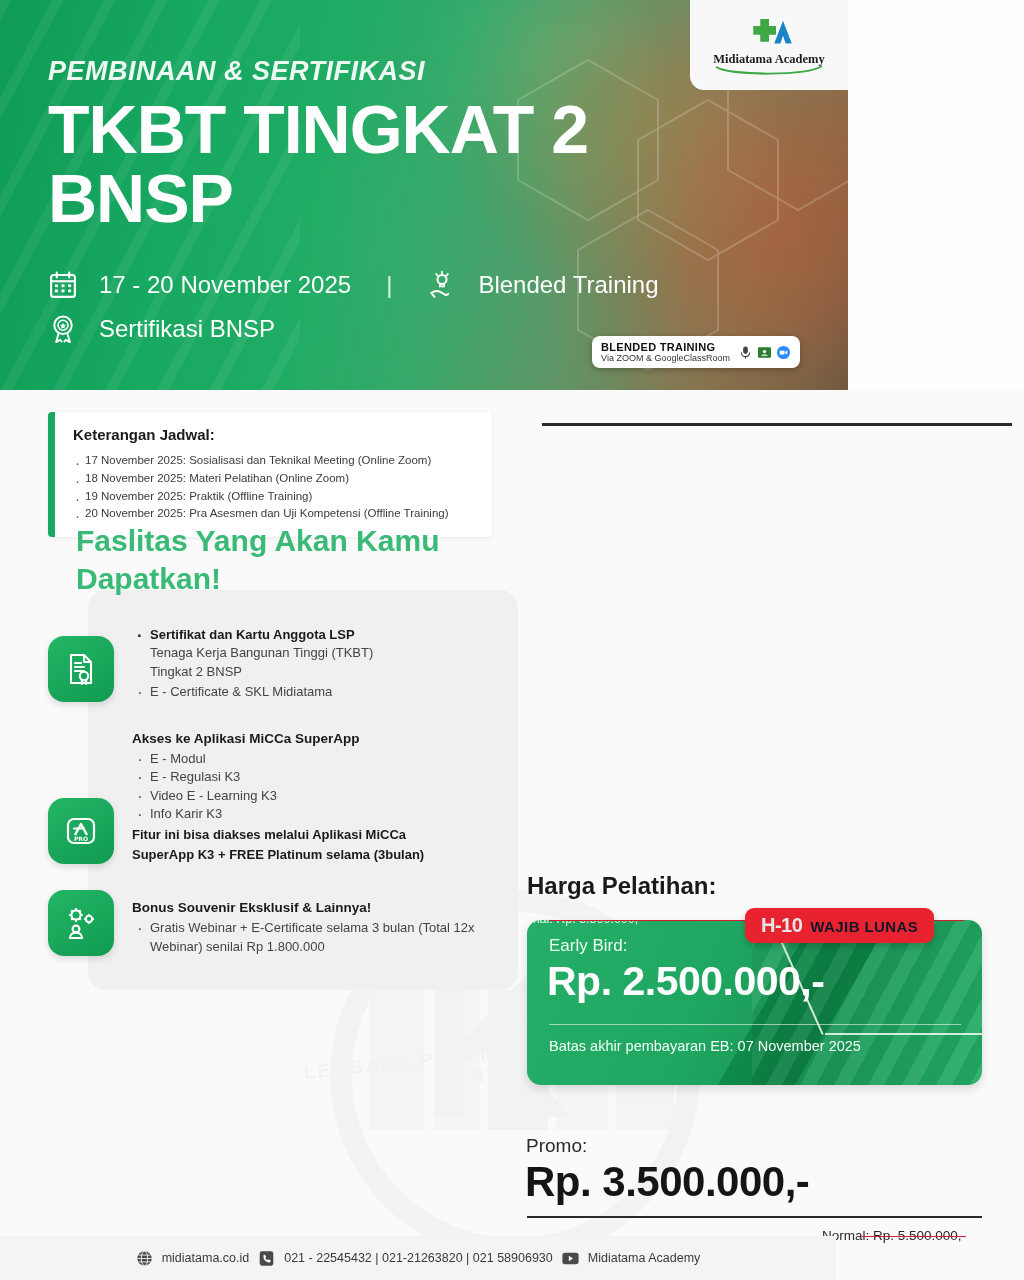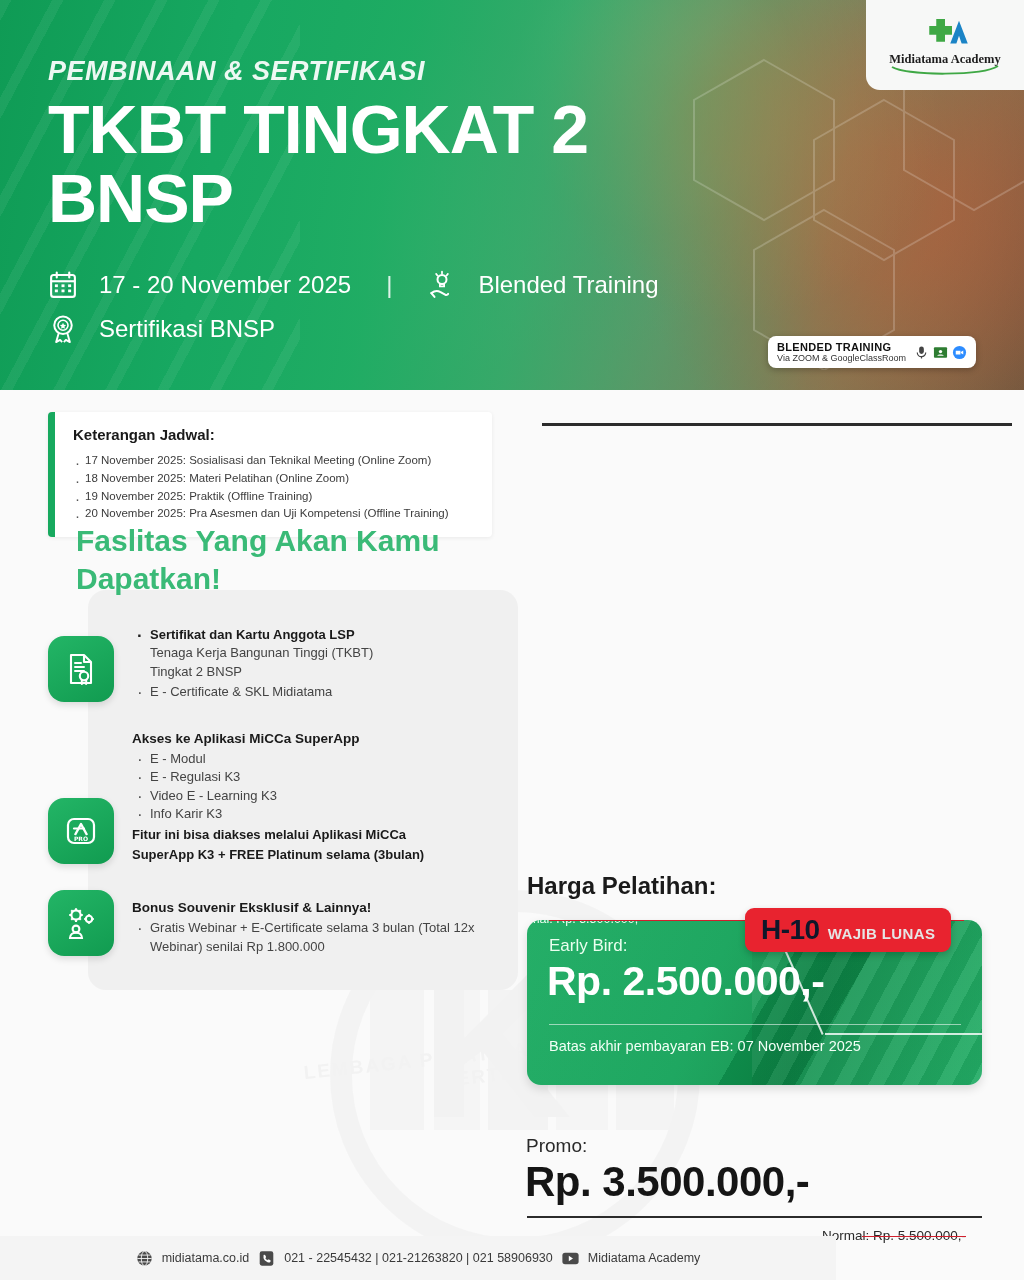--- a/index.html
+++ b/index.html
@@ -6,21 +6,21 @@
   html, body {
     width: 1024px; height: 1280px;
     font-family: "Liberation Sans", sans-serif;
     background: #ffffff;
     overflow: hidden;
   }
   .page { position: relative; width: 1024px; height: 1280px; background: #fdfdfd; }
 
   
   .hero {
-    position: relative; width: 1024px; height: 390px; overflow: hidden;
+    position: relative; width: 848px; height: 390px; overflow: hidden;
     background: #3b82f6;
   }
   .hero-photo {
     position: absolute; inset: 0;
     background:
       radial-gradient(circle at 72% 30%, rgba(200,90,50,.85) 0 5%, rgba(0,0,0,0) 26%),
       radial-gradient(circle at 86% 55%, rgba(190,70,40,.8) 0 7%, rgba(0,0,0,0) 28%),
       radial-gradient(circle at 56% 45%, rgba(120,110,90,.55) 0 6%, rgba(0,0,0,0) 30%),
       radial-gradient(circle at 42% 52%, rgba(150,140,120,.5) 0 6%, rgba(0,0,0,0) 28%),
       radial-gradient(circle at 64% 22%, rgba(230,200,150,.45) 0 4%, rgba(0,0,0,0) 20%),
@@ -174,22 +174,22 @@
   .strike-red:after {
     content: ""; position: absolute; left: 40px; right: 0; top: 52%;
     height: 1.6px; background: #d11f2d;
   }
   .h10-badge {
     position: absolute; left: 745px; top: 518px; z-index: 9;
     background: #e8232f; border-radius: 9px; padding: 6px 16px;
     display: flex; align-items: baseline; gap: 8px;
     box-shadow: 0 3px 7px rgba(0,0,0,.2);
   }
-  .h10-num { font-size: 28px; font-weight: bold; color: #0f172a; letter-spacing: -.5px; }
-  .h10-txt { font-size: 15px; font-weight: bold; color: #e5e5e5; letter-spacing: .4px; }
+  .h10-num { font-size: 20px; font-weight: bold; color: #e5e5e5; letter-spacing: -.5px; }
+  .h10-txt { font-size: 15px; font-weight: bold; color: #0f172a; letter-spacing: .4px; }
 
   .promo-label { position: absolute; left: 526px; top: 745px; font-size: 19px; color: #2a2a2a; }
   .promo-price { position: absolute; left: 525px; top: 768px; font-size: 42px; font-weight: bold; color: #151515; letter-spacing: -.5px; }
   .promo-hr { position: absolute; left: 527px; top: 826px; width: 455px; height: 2px; background: #2b2b2b; }
   .promo-normal { position: absolute; right: 58px; top: 838px; font-size: 13.5px; color: #2a2a2a; }
 
   .rek-row { position: absolute; left: 525px; top: 872px; display: flex; align-items: center; gap: 11px; }
   .mandiri {
     position: relative; background: #ffffff; border-radius: 3px;
     padding: 8px 10px 4px 10px; width: 78px; height: 30px;

